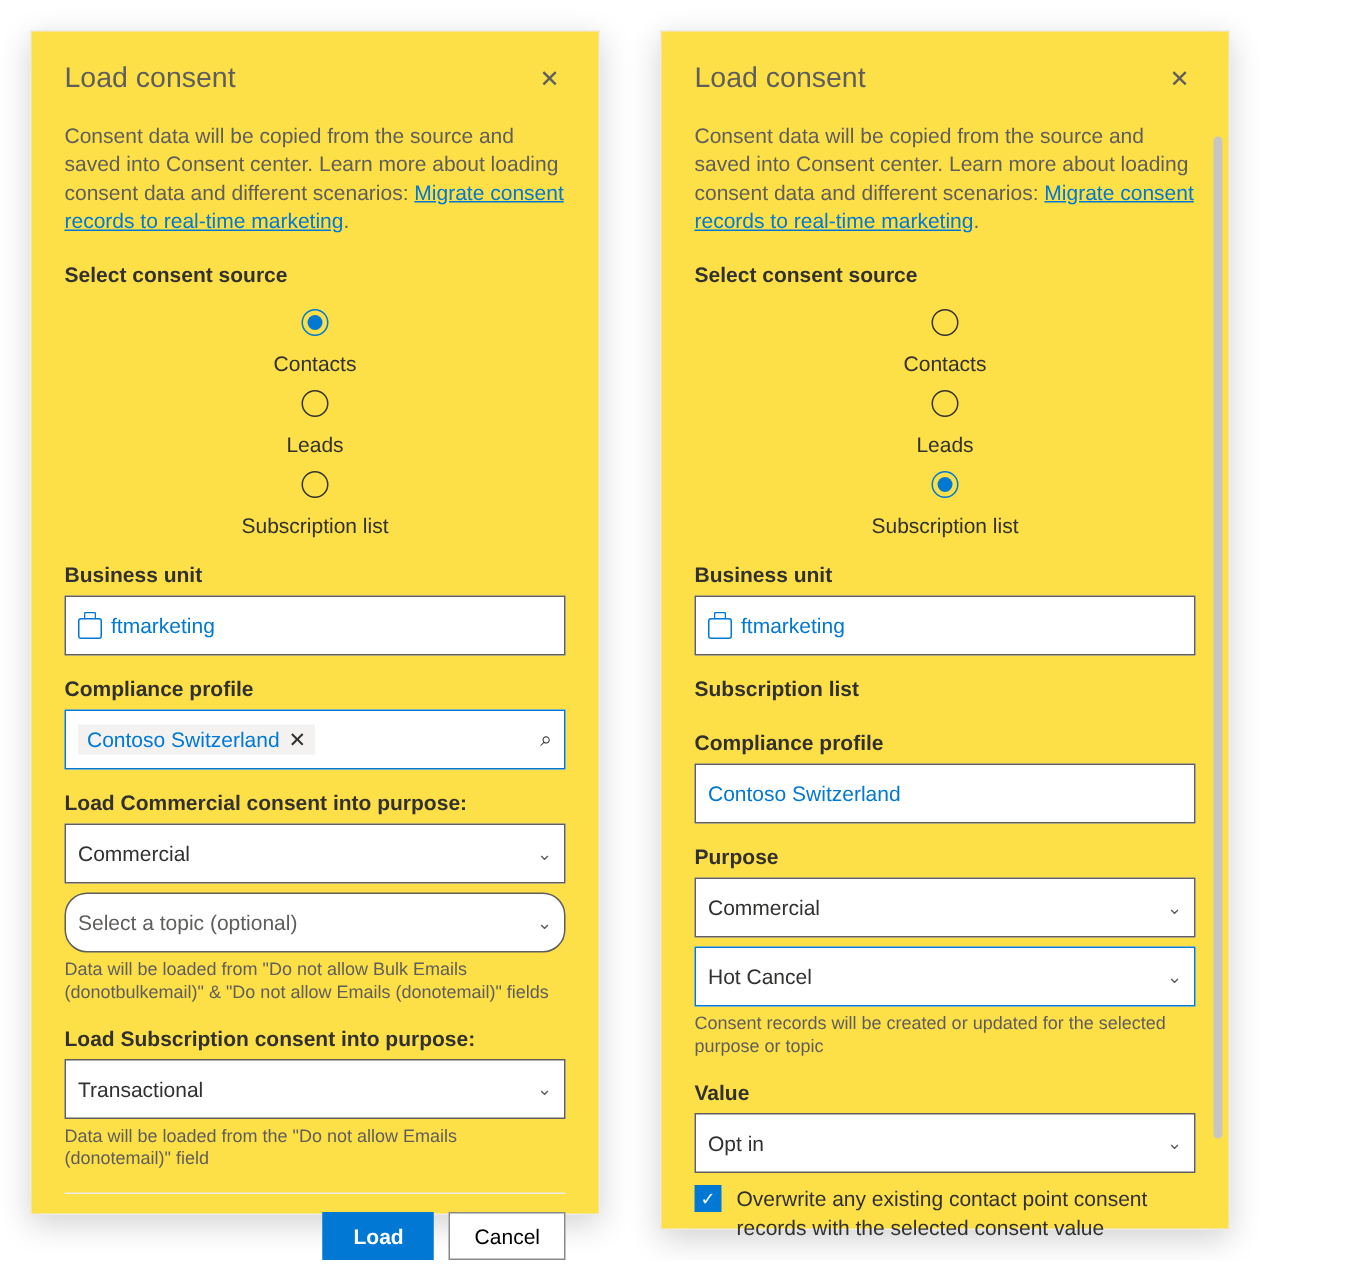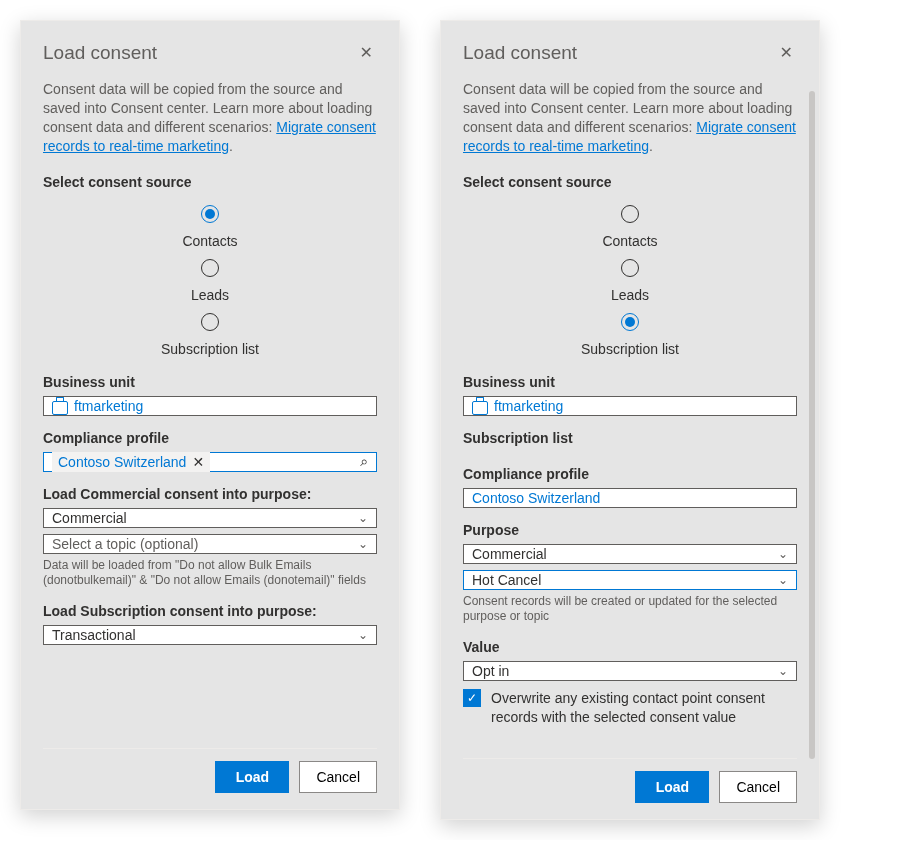--- a/index.html
+++ b/index.html
@@ -8,21 +8,21 @@
     padding: 20px;
     background: #fff;
     font-family: "Segoe UI", "Segoe UI Web", Arial, sans-serif;
     font-size: 14px;
     color: #323130;
     display: flex;
     gap: 40px;
   }
   .panel {
     width: 380px;
-    background: #e5e5e5;
+    background: #fde047;
     border: 1px solid #edebe9;
     box-shadow: 0 6px 20px rgba(0,0,0,0.18);
     padding: 18px 22px 16px 22px;
     display: flex;
     flex-direction: column;
     position: relative;
   }
   .panel.left  { height: 790px; }
   .panel.right { height: 800px; }
   .scrollbar {
@@ -82,21 +82,21 @@
     flex-shrink: 0;
   }
   .radio.checked { border-color: #0078d4; }
   .radio.checked .dot {
     width: 10px; height: 10px; border-radius: 50%; background: #0078d4;
   }
   .field { margin-bottom: 14px; }
   .field-label { font-weight: 600; margin-bottom: 6px; display:block; }
   .text-input, .select-input, .lookup-input {
     width: 100%;
-    height: 20px;
+    height: 40px;
     border: 1px solid #605e5c;
     padding: 4px 8px;
     display: flex;
     align-items: center;
     font-size: 14px;
     color: #323130;
     background: #fff;
   }
   .text-input.readonly { color: #0078d4; }
   .lookup-input {
@@ -107,21 +107,21 @@
     background: #f3f2f1;
     padding: 2px 6px;
     display: flex;
     align-items: center;
     gap: 6px;
     color: #0078d4;
   }
   .chip-x { color: #323130; cursor: pointer; }
   .search-icon { color: #323130; }
   .select-input { justify-content: space-between; color:#323130;gap:20px; }
-  .select-input.placeholder { color:#605e5c; }
+  .select-input.placeholder { color:#605e5c;border-radius:15px; }
   .select-input.focused { border-color:#0078d4; }
   .chev { color:#605e5c; font-size:12px; }
   .helper {
     font-size: 12px;
     color: #605e5c;
     line-height: 1.3;
     margin-top: 4px;
   }
   .bu-icon {
     display:inline-flex; align-items:center; justify-content:center;
@@ -214,20 +214,21 @@
     </div>
     <div class="helper">Data will be loaded from "Do not allow Bulk Emails (donotbulkemail)" &amp; "Do not allow Emails (donotemail)" fields</div>
   </div>
 
   <div class="field">
     <span class="field-label">Load Subscription consent into purpose:</span>
     <div class="select-input">
       <span>Transactional</span>
       <span class="chev">⌄</span>
     </div>
+    <div class="helper">Data will be loaded from the "Do not allow Emails (donotemail)" field</div>
   </div>
 
   <div class="footer">
     <button class="btn primary">Load</button>
     <button class="btn">Cancel</button>
   </div>
 </div>
 
 <div class="panel right">
   <div class="scrollbar"></div>

